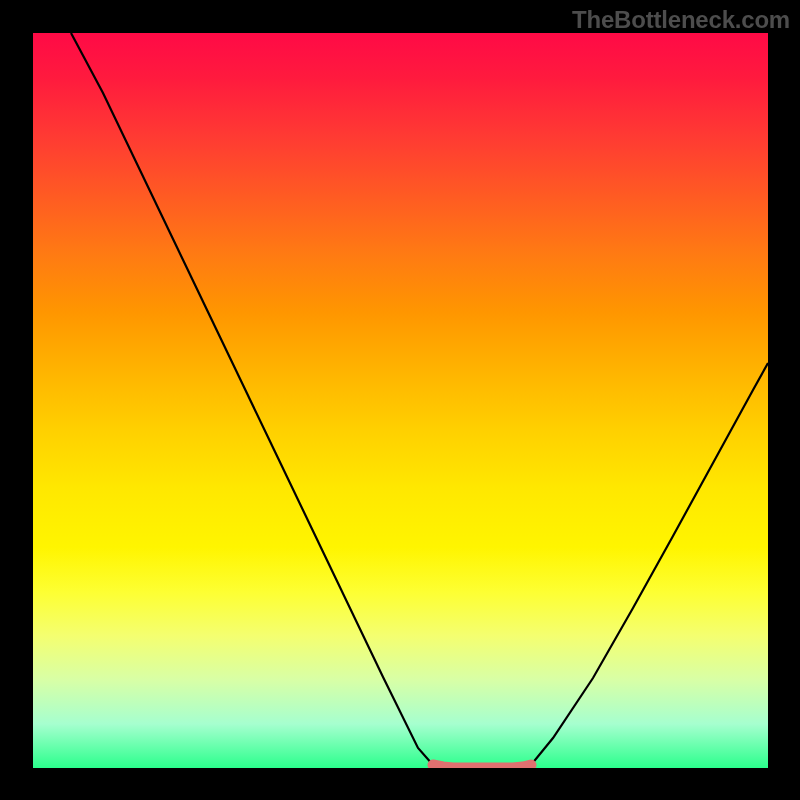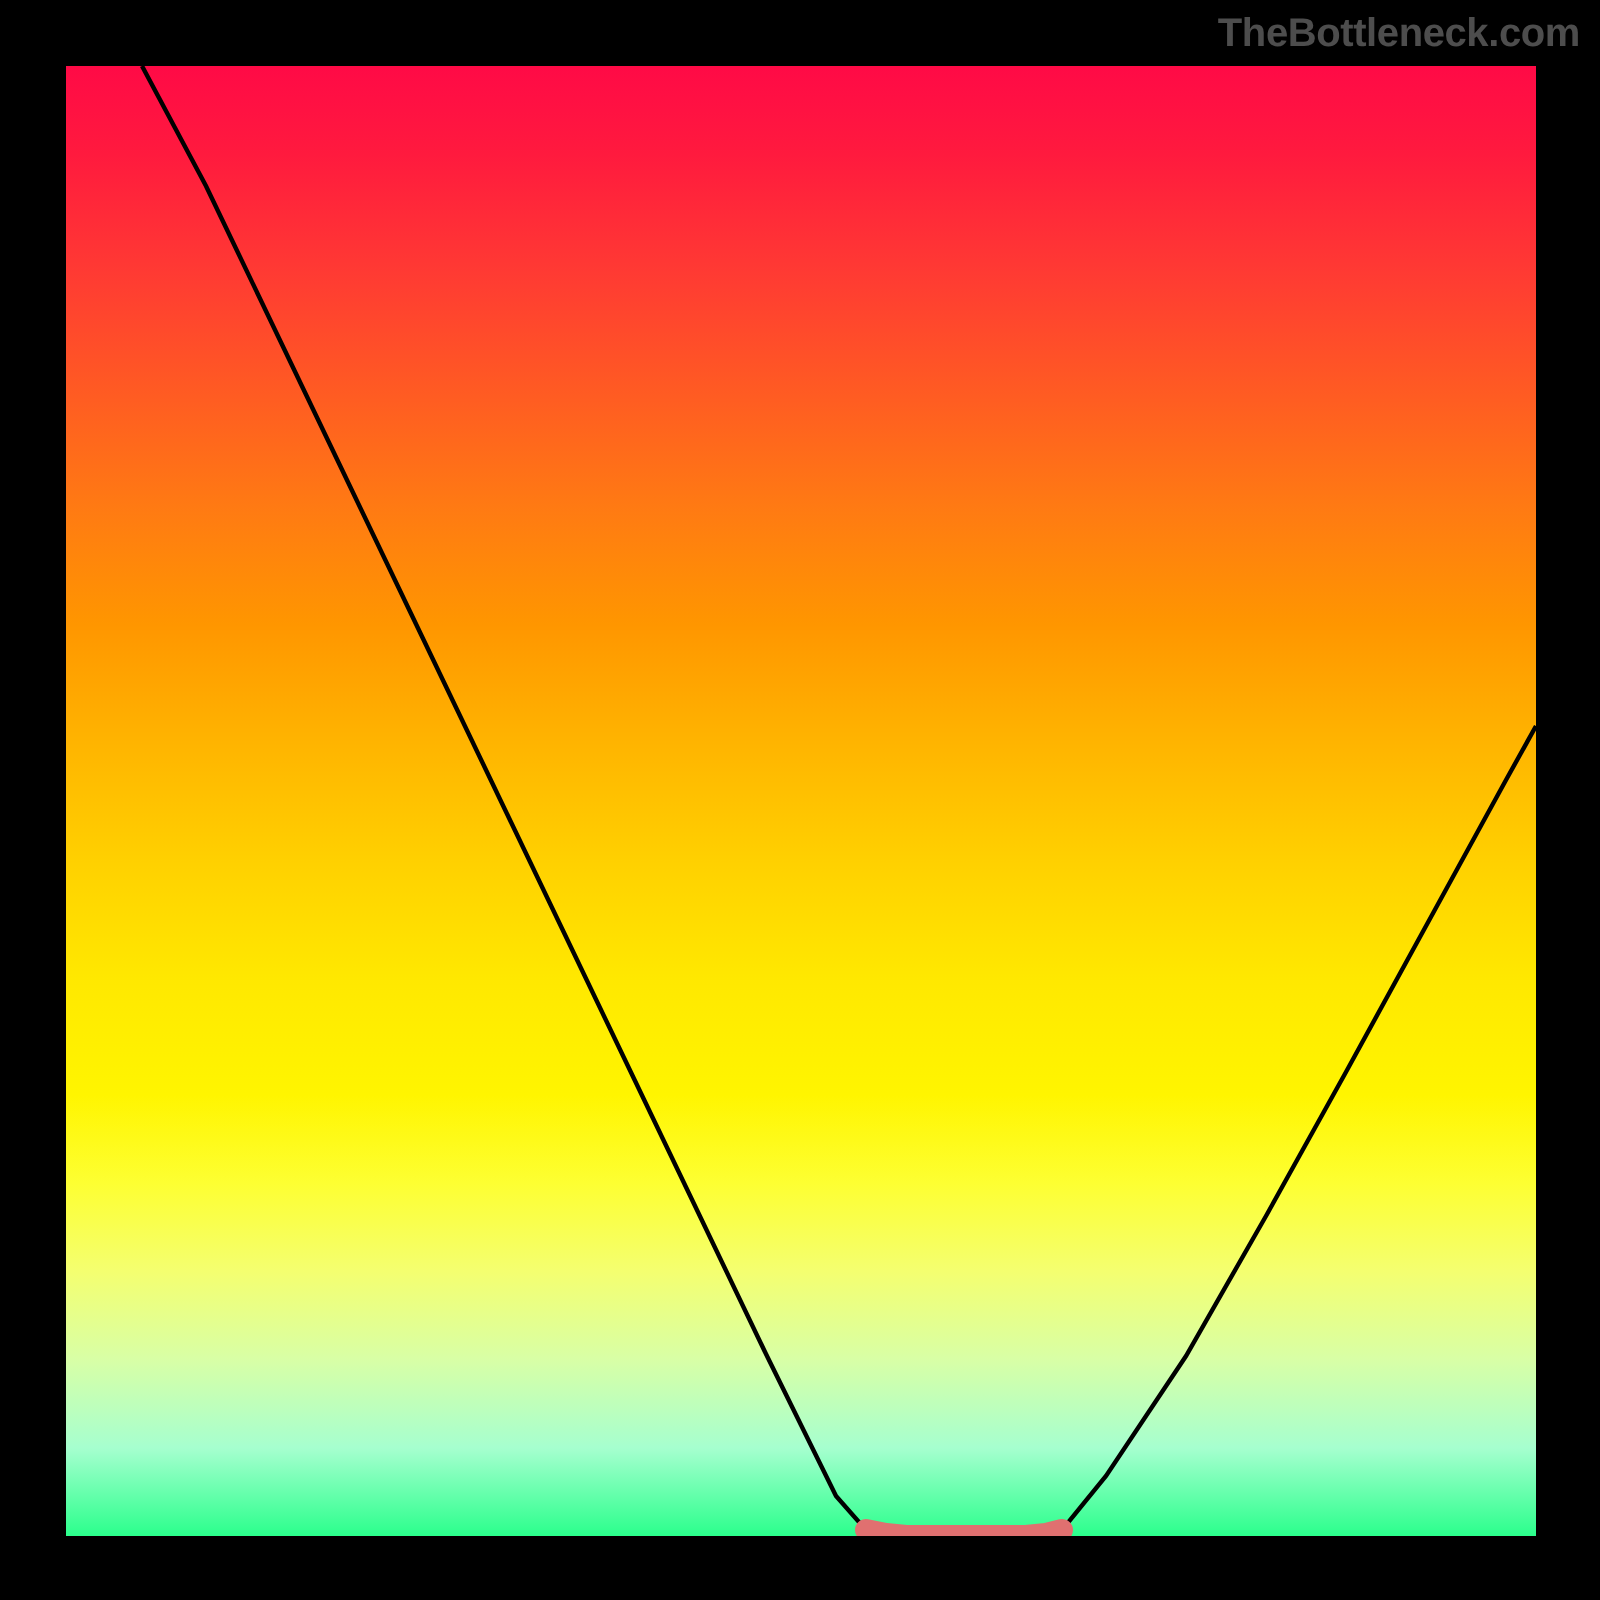--- a/index.html
+++ b/index.html
@@ -22,21 +22,21 @@
       #fdff32 76%,
       #f4ff70 82%,
       #d8ffa6 88%,
       #a6ffcf 94%,
       #2bff8c 100%);
   }
   .watermark {
     position: absolute;
     top: 6px; right: 10px;
     color: #4d4d4d;
-    font-size: 20px;
+    font-size: 24px;
     font-weight: 600;
     letter-spacing: -0.2px;
   }
   svg.curve { position: absolute; left: 0; top: 0; width: 735px; height: 735px; }
   svg.marker { position: absolute; left: 0; top: 0; width: 735px; height: 735px; }
 </style>
 </head>
 <body>
 
 <div class="stage">

